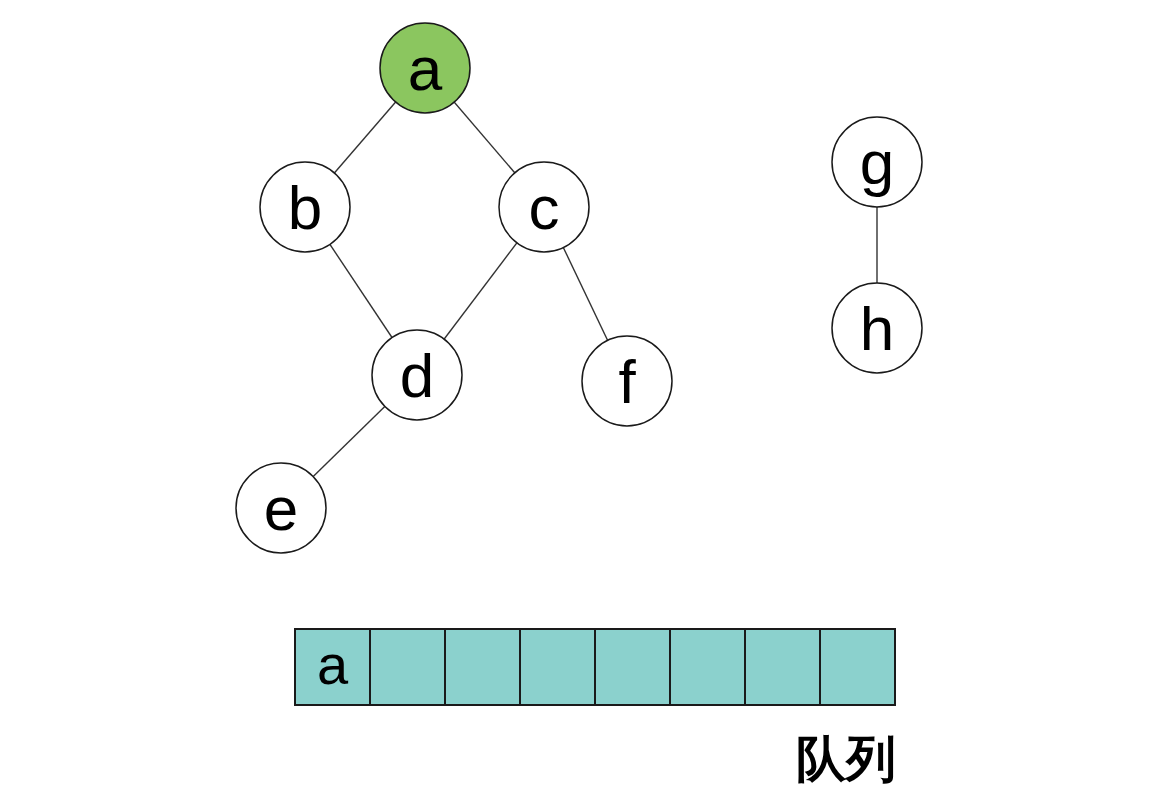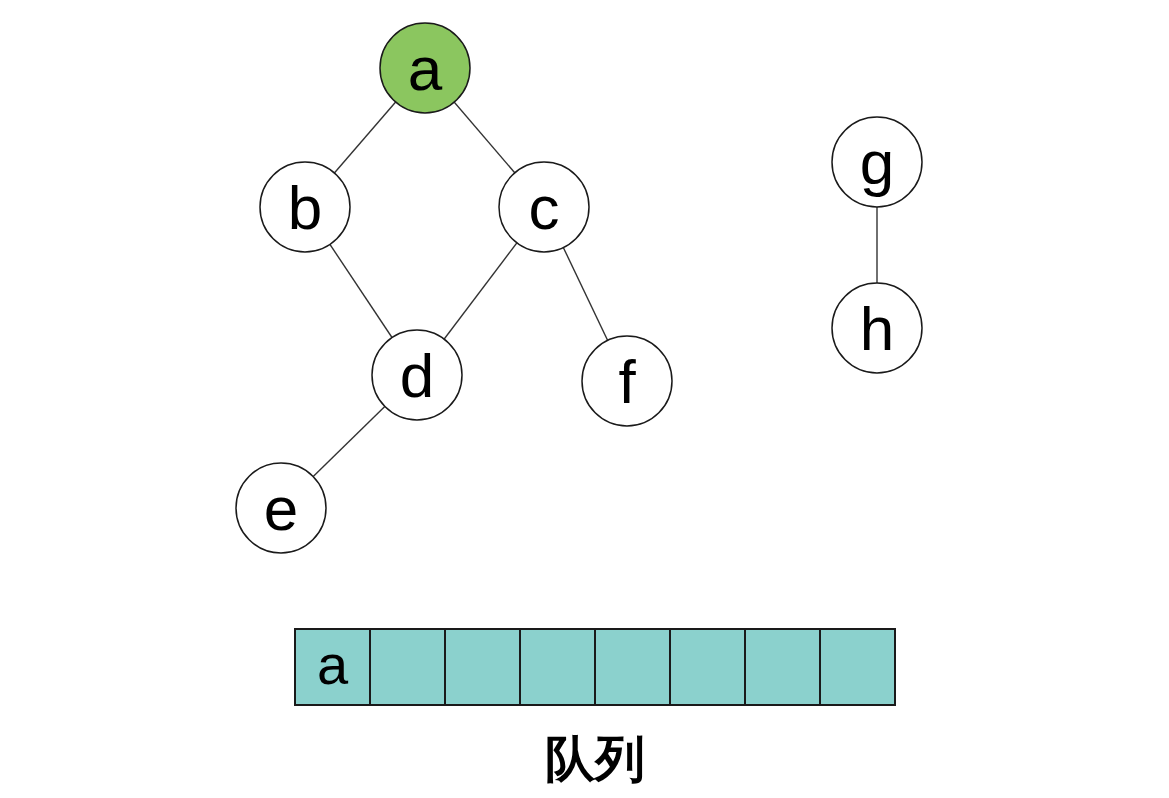--- a/index.html
+++ b/index.html
@@ -57,21 +57,21 @@
     padding-bottom: 4px;
   }
   .queue-cell:last-child {
     border-right: none;
   }
   .queue-caption {
     position: absolute;
     left: 294px;
     top: 726px;
     width: 602px;
-    text-align: center;
+    text-align: right;
     font-family: "Liberation Serif", serif;
     font-weight: bold;
     font-size: 50px;
     color: #000000;
   }
 </style>
 </head>
 <body>
 
 <div class="canvas">

